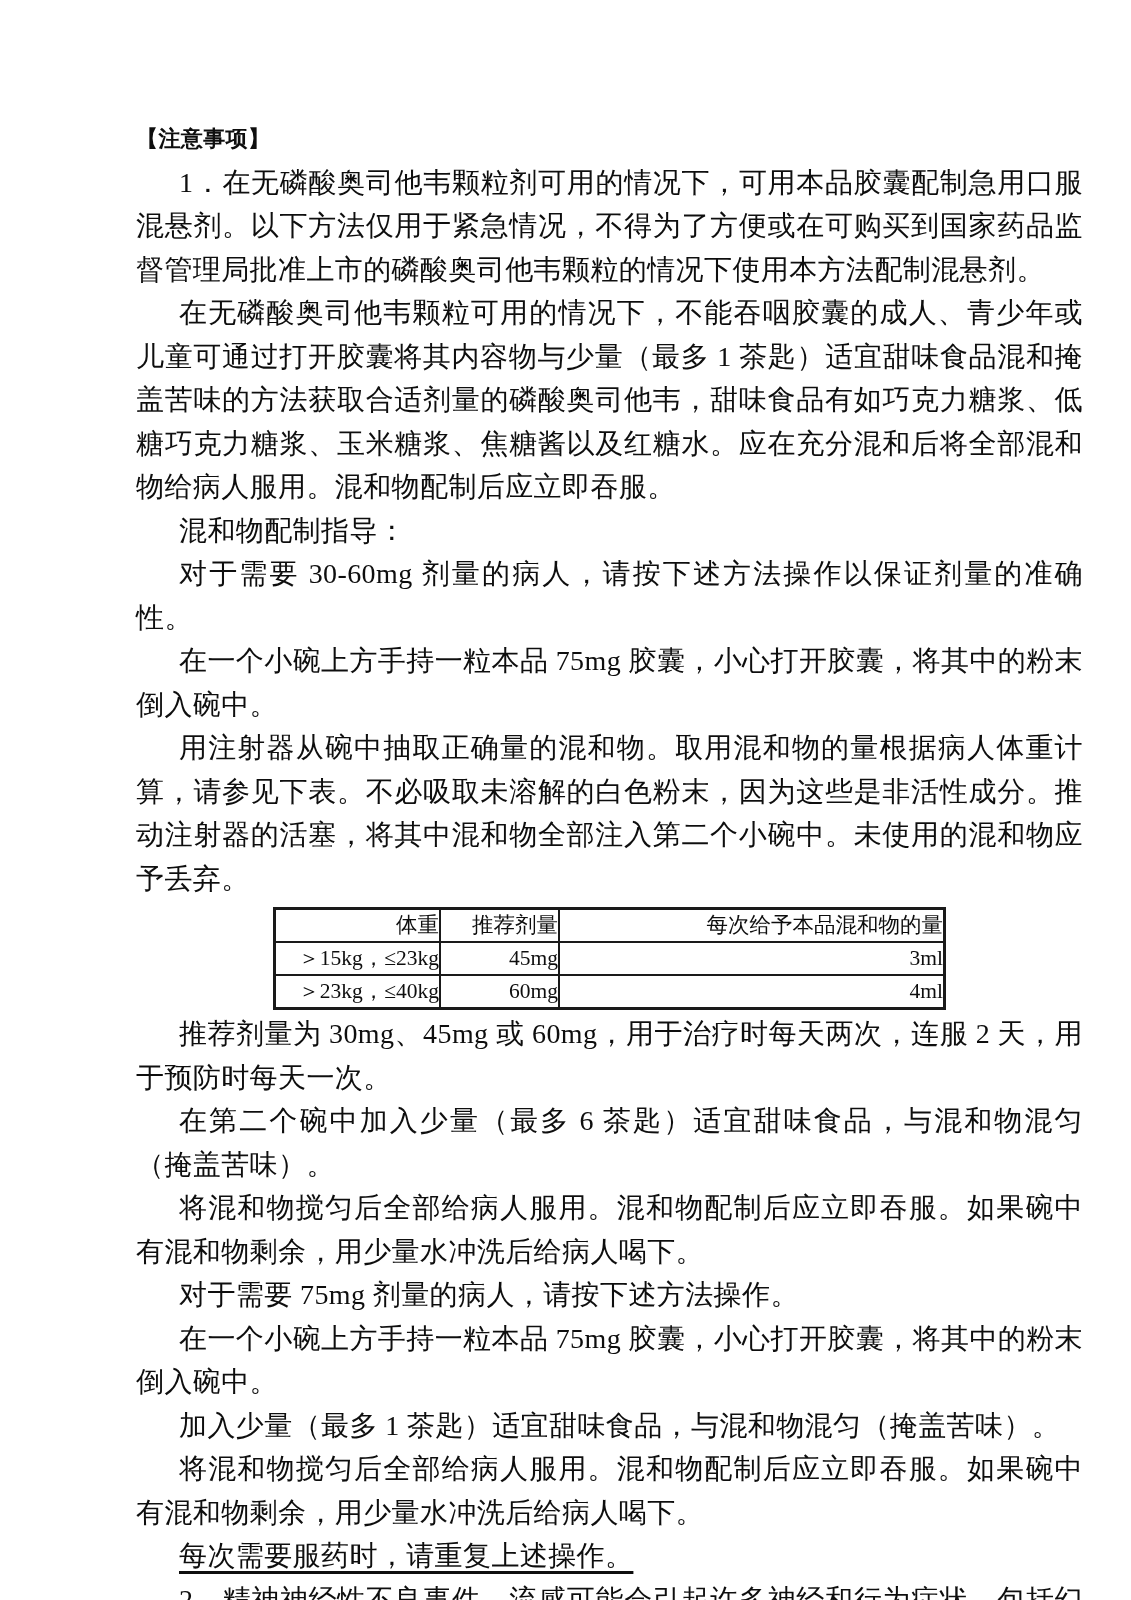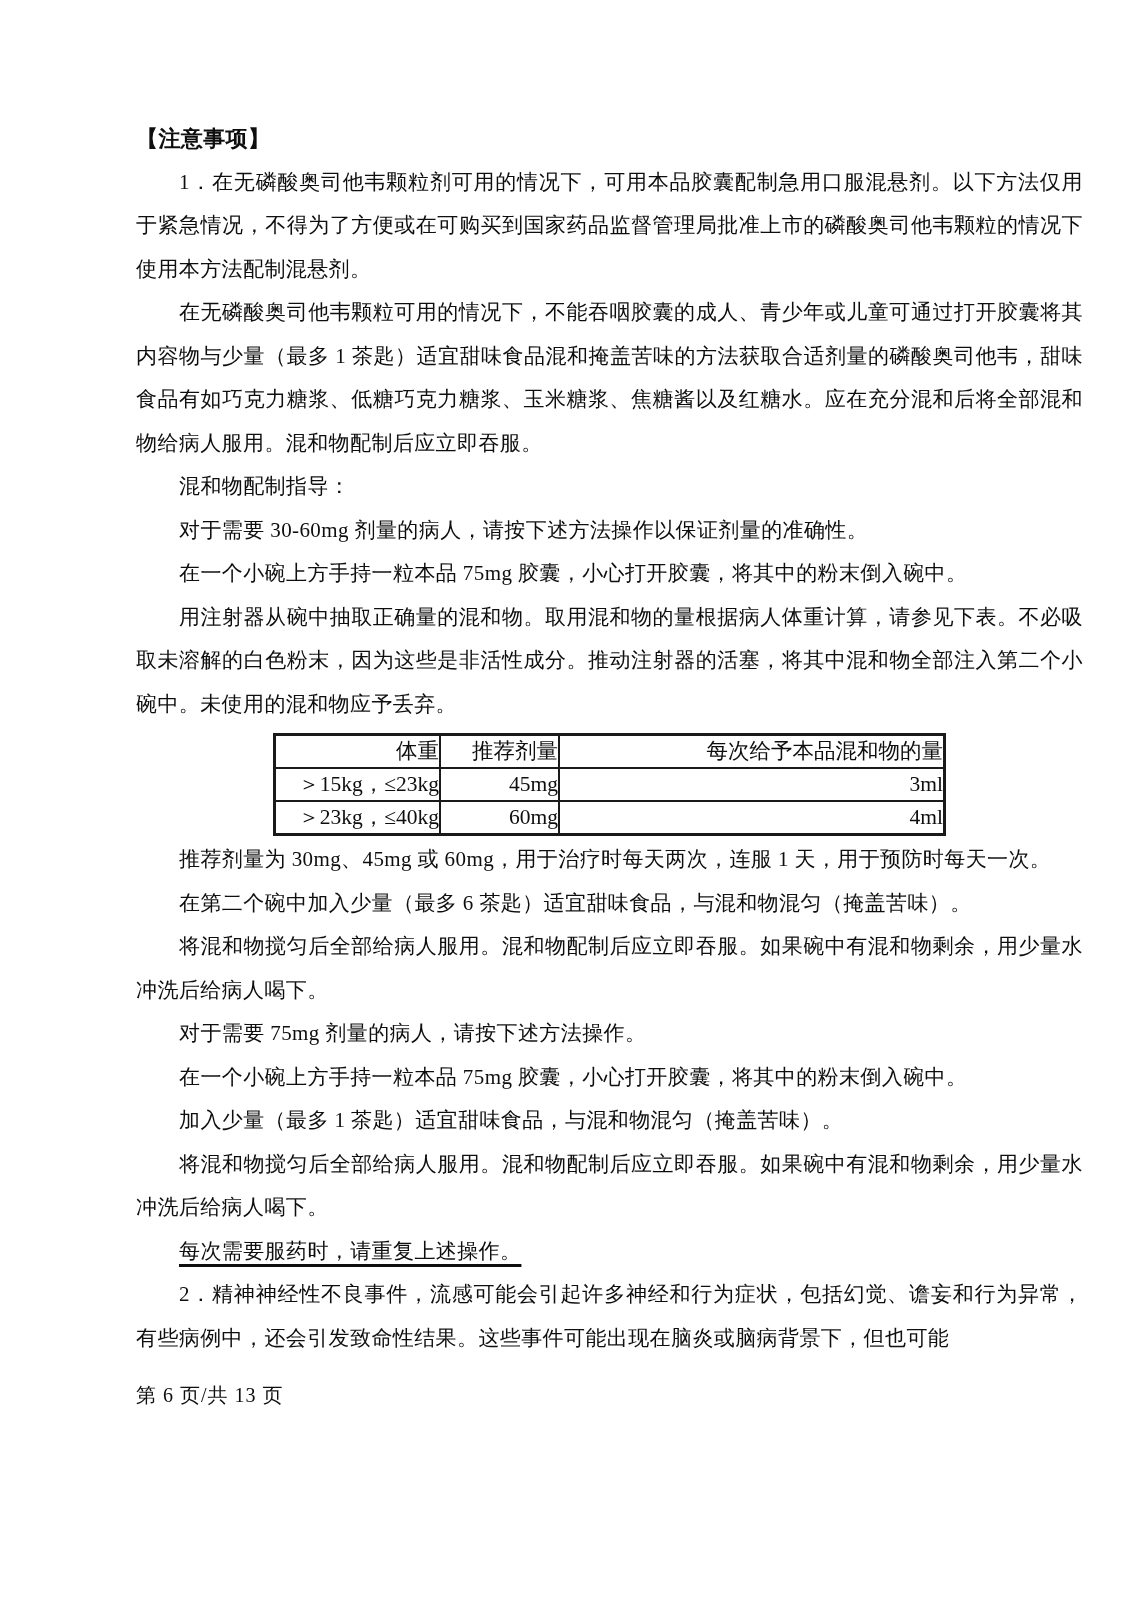--- a/index.html
+++ b/index.html
@@ -13,21 +13,21 @@
     height: 1600px;
     background: #ffffff;
     color: #0e0e0e;
     font-family: "Liberation Serif", "DejaVu Serif", serif;
     padding: 117px 48px 0 136px;
     box-sizing: border-box;
     overflow: hidden;
   }
   .para {
     margin: 0;
-    font-size: 21px;
+    font-size: 28px;
     line-height: 43.5px;
     text-align: justify;
     text-indent: 43px;
     letter-spacing: 0.4px;
     word-break: break-all;
   }
   .section-title {
     font-weight: bold;
     text-indent: 0;
     text-align: left;
@@ -98,21 +98,21 @@
         <td>3ml</td>
       </tr>
       <tr>
         <td>＞23kg，≤40kg</td>
         <td>60mg</td>
         <td>4ml</td>
       </tr>
     </tbody>
   </table>
 
-  <p class="para">推荐剂量为 30mg、45mg 或 60mg，用于治疗时每天两次，连服 1 天，用于预防时每天一次。</p>
+  <p class="para">推荐剂量为 30mg、45mg 或 60mg，用于治疗时每天两次，连服 2 天，用于预防时每天一次。</p>
   <p class="para">在第二个碗中加入少量（最多 6 茶匙）适宜甜味食品，与混和物混匀（掩盖苦味）。</p>
   <p class="para">将混和物搅匀后全部给病人服用。混和物配制后应立即吞服。如果碗中有混和物剩余，用少量水冲洗后给病人喝下。</p>
   <p class="para">对于需要 75mg 剂量的病人，请按下述方法操作。</p>
   <p class="para">在一个小碗上方手持一粒本品 75mg 胶囊，小心打开胶囊，将其中的粉末倒入碗中。</p>
   <p class="para">加入少量（最多 1 茶匙）适宜甜味食品，与混和物混匀（掩盖苦味）。</p>
   <p class="para">将混和物搅匀后全部给病人服用。混和物配制后应立即吞服。如果碗中有混和物剩余，用少量水冲洗后给病人喝下。</p>
 
   <p class="para repeat-line"><span class="underlined">每次需要服药时，请重复上述操作。</span></p>
 
   <p class="para">2．精神神经性不良事件，流感可能会引起许多神经和行为症状，包括幻觉、谵妄和行为异常，有些病例中，还会引发致命性结果。这些事件可能出现在脑炎或脑病背景下，但也可能</p>

